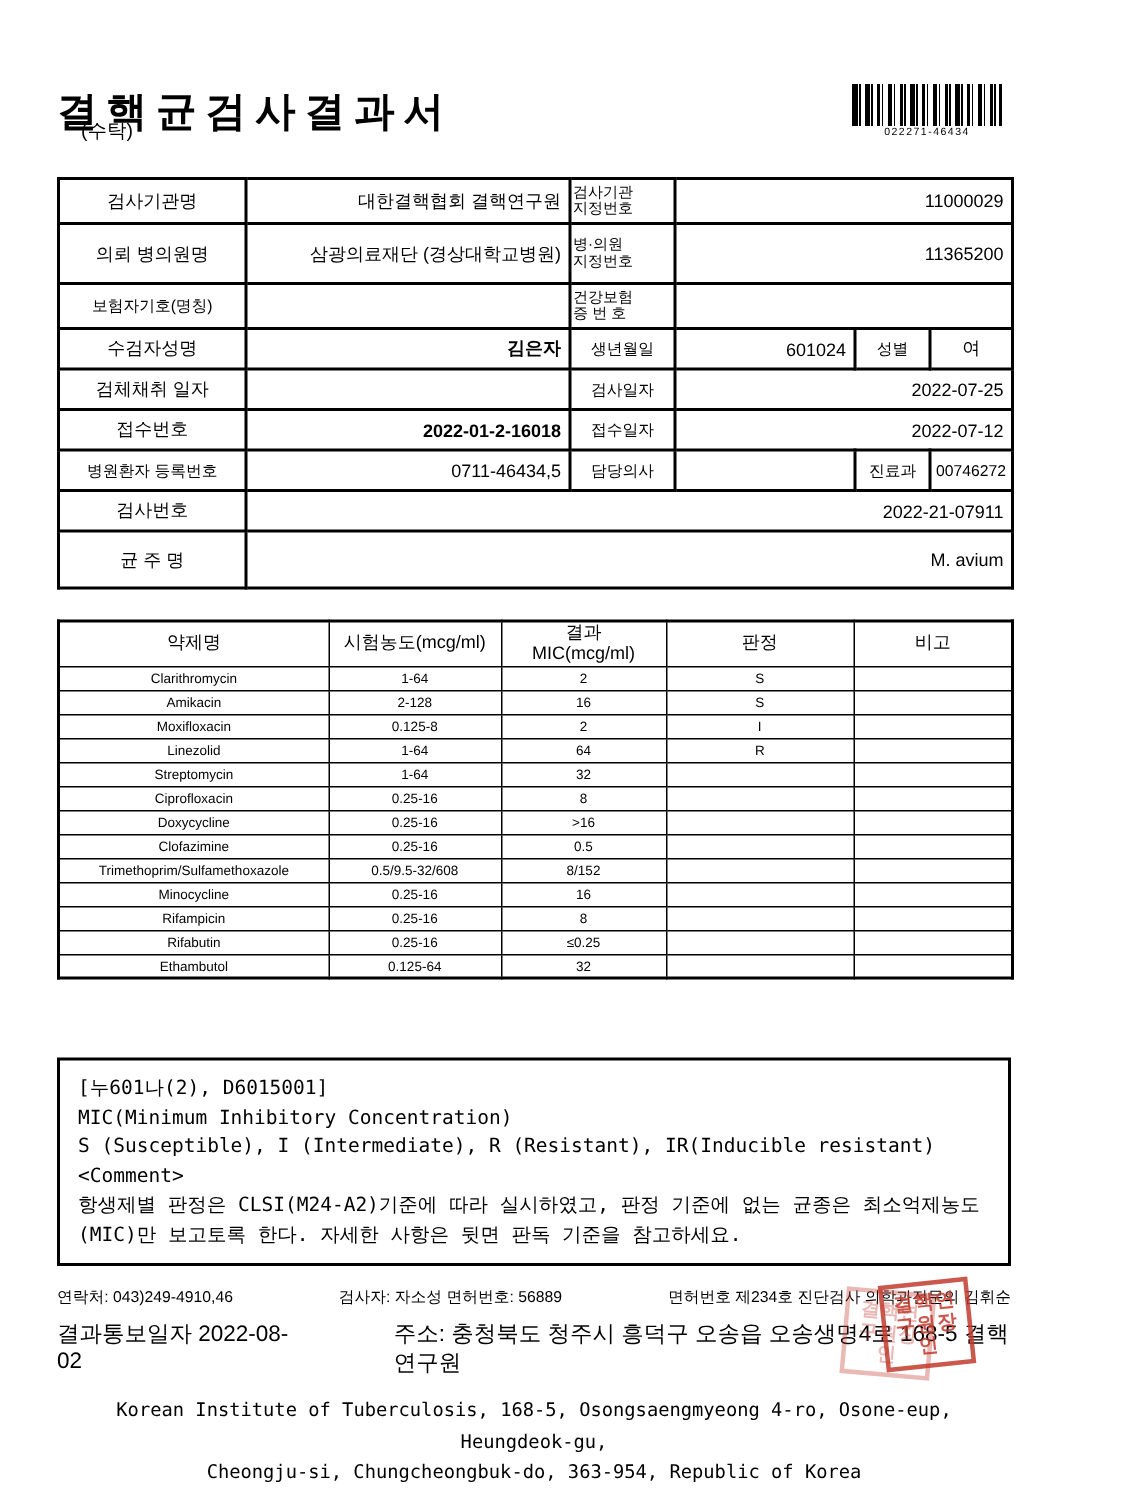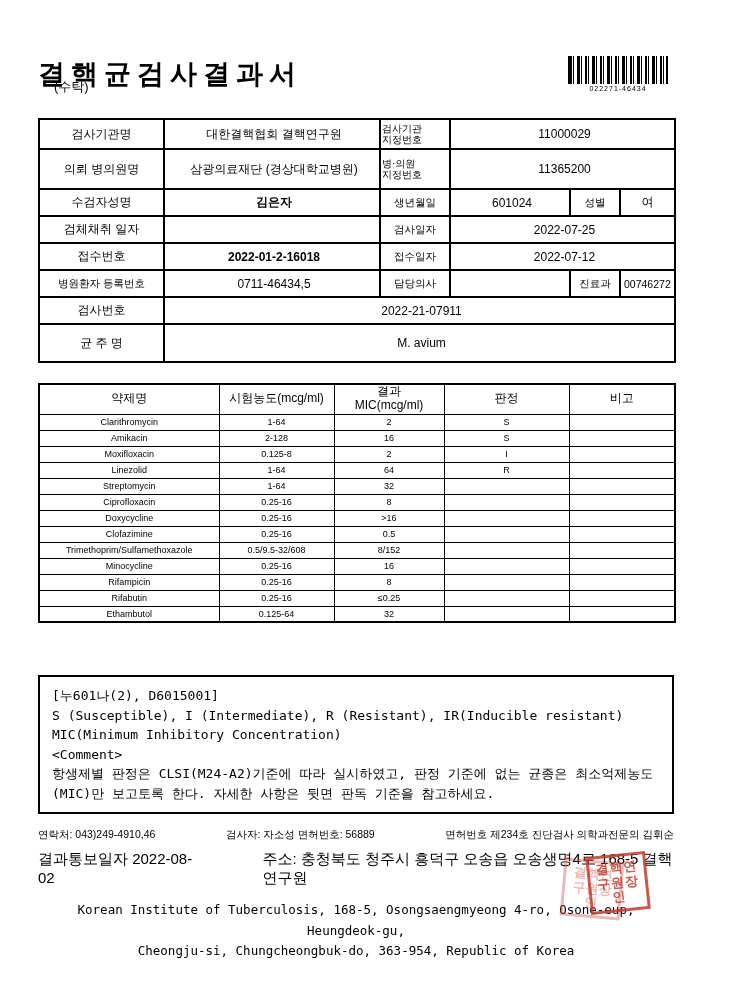--- a/index.html
+++ b/index.html
@@ -26,21 +26,21 @@
       #000 7px 10px, #fff 10px 11px, #000 11px 12px, #fff 12px 15px);
     border-left:2px solid #000; border-right:2px solid #000;
   }
   .barcode-num { font-size:7px; letter-spacing:1px; margin-top:1px; }
 
   table { border-collapse:collapse; }
   .info-table { margin-top:26px; width:636px; table-layout:fixed; }
   .info-table td { border:2px solid #000; font-size:12px; padding:2px 5px; height:27px; overflow:hidden; }
   .info-table td.lbl { text-align:center; padding:2px 2px; }
   .info-table td.sub { font-size:10px; text-align:left; padding:1px 1px; line-height:1.15; }
-  .info-table td.val { text-align:center; padding-left:9px; }
+  .info-table td.val { text-align:right; padding-left:9px; }
   .pre { white-space:pre-line; }
   .b { font-weight:bold; }
   .sm { font-size:10.5px !important; }
 
   .res-table { margin-top:20px; width:636px; table-layout:fixed; border:2px solid #000; }
   .res-table th { border:1px solid #000; font-size:12px; font-weight:normal; height:30px; line-height:1.15; }
   .res-table td { border:1px solid #000; font-size:9px; text-align:center; height:16px; padding:0 2px; overflow:hidden; }
 
   .comment-box {
     margin-top:52px; border:2px solid #000; padding:9px 12px;
@@ -104,20 +104,27 @@
       <td class="sub pre">검사기관
 지정번호</td>
       <td class="val" colspan="3">11000029</td>
     </tr>
     <tr style="height:40px">
       <td class="lbl">의뢰 병의원명</td>
       <td class="val">삼광의료재단 (경상대학교병원)</td>
       <td class="sub pre">병·의원
 지정번호</td>
       <td class="val" colspan="3">11365200</td>
+    </tr>
+    <tr style="height:30px">
+      <td class="lbl sm">보험자기호(명칭)</td>
+      <td class="val"></td>
+      <td class="sub pre">건강보험
+증 번 호</td>
+      <td class="val" colspan="3"></td>
     </tr>
     <tr>
       <td class="lbl">수검자성명</td>
       <td class="val b">김은자</td>
       <td class="lbl sm">생년월일</td>
       <td class="val">601024</td>
       <td class="lbl sm">성별</td>
       <td class="lbl">여</td>
     </tr>
     <tr>
@@ -259,22 +266,22 @@
           <td>0.125-64</td>
           <td>32</td>
           <td></td>
           <td></td>
         </tr>
       </tbody>
   </table>
 
   <div class="comment-box">
     <div>[누601나(2), D6015001]</div>
+    <div>MIC(Minimum Inhibitory Concentration)</div>
     <div>S (Susceptible), I (Intermediate), R (Resistant), IR(Inducible resistant)</div>
-    <div>MIC(Minimum Inhibitory Concentration)</div>
     <div>&lt;Comment&gt;</div>
     <div> 항생제별 판정은 CLSI(M24-A2)기준에 따라 실시하였고, 판정 기준에 없는 균종은 최소억제농도</div>
     <div>(MIC)만 보고토록 한다. 자세한 사항은 뒷면 판독 기준을 참고하세요.</div>
   </div>
 
   <div class="foot1">
     <span>연락처: 043)249-4910,46</span>
     <span>검사자: 자소성 면허번호: 56889</span>
     <span>면허번호 제234호 진단검사 의학과전문의 김휘순</span>
   </div>

